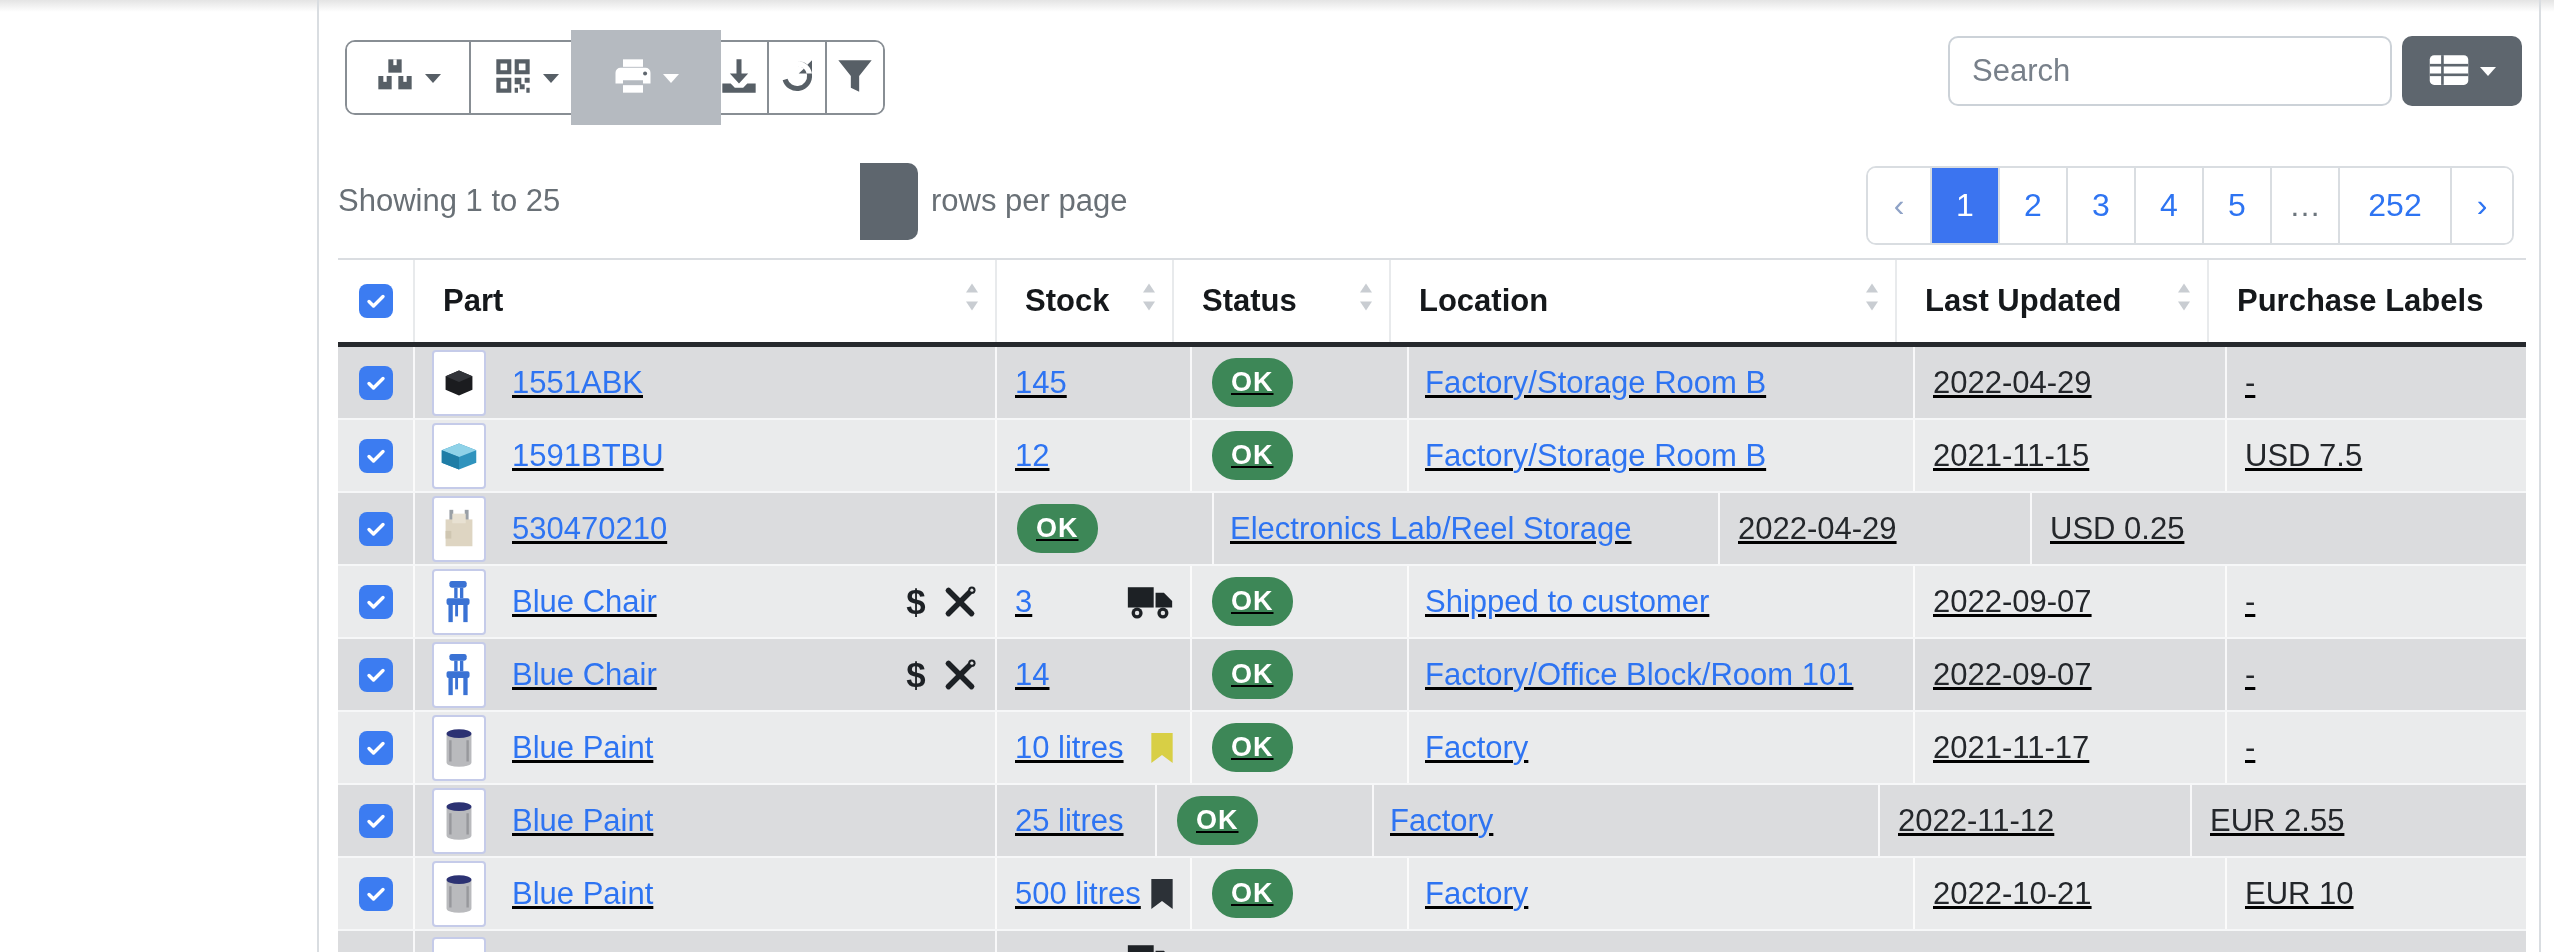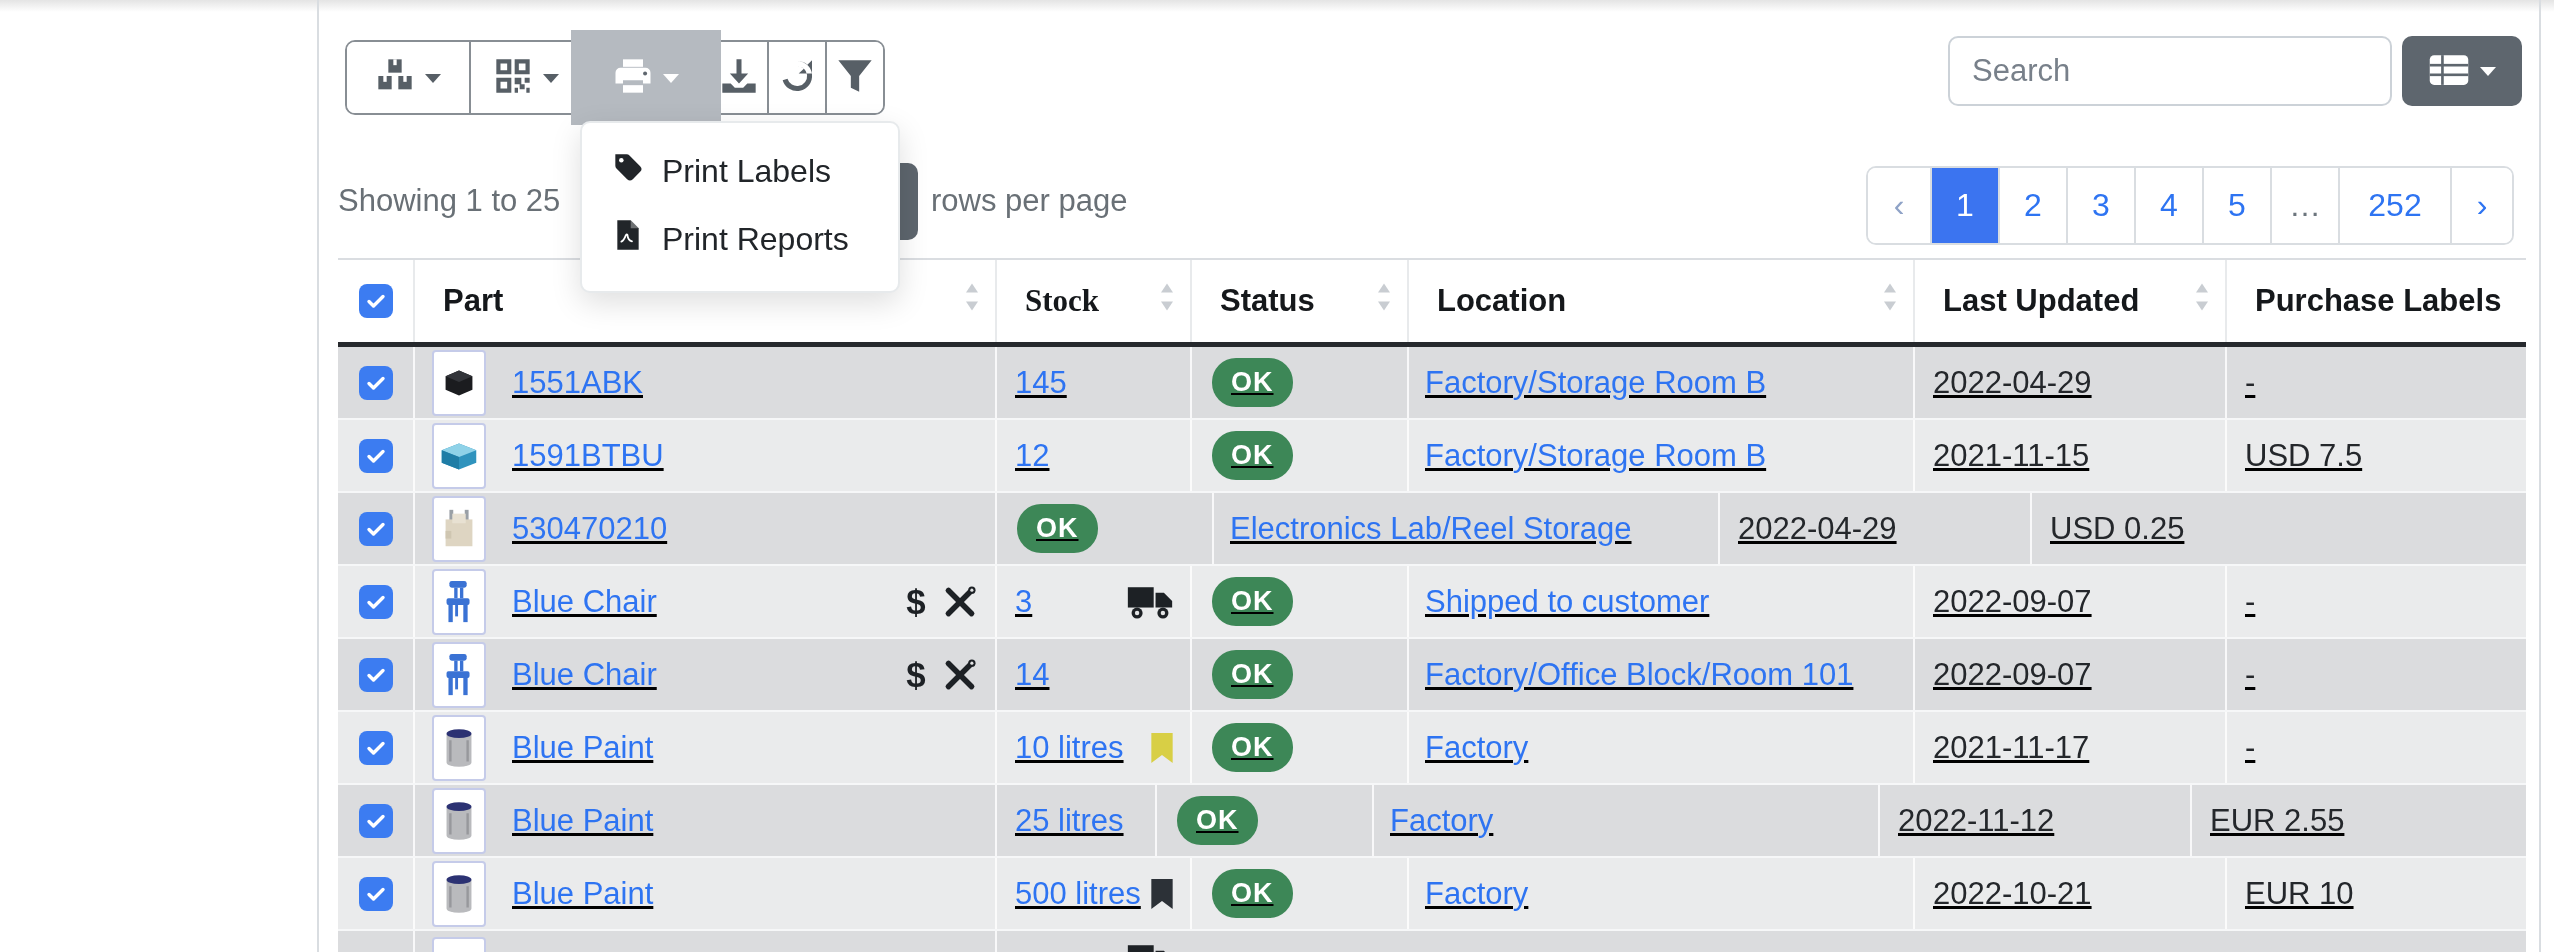--- a/index.html
+++ b/index.html
@@ -187,21 +187,21 @@
             </svg>
           </span>
         </div>
         <div class="th" style="width: 582px;">
           <span>Part</span>
           <span class="sort"><svg width="18" height="32" viewBox="0 0 24 40">
               <path d="M12 2l8 12H4z" fill="#c9cdd2"></path>
               <path d="M12 38L4 26h16z" fill="#c9cdd2"></path>
             </svg></span>
         </div>
-        <div class="th" style="width: 195px; font-family: Liberation Serif, serif;">
+        <div class="th" style="width: 177px;">
           <span>Stock</span>
           <span class="sort"><svg width="18" height="32" viewBox="0 0 24 40">
               <path d="M12 2l8 12H4z" fill="#c9cdd2"></path>
               <path d="M12 38L4 26h16z" fill="#c9cdd2"></path>
             </svg></span>
         </div>
         <div class="th" style="width: 217px;">
           <span>Status</span>
           <span class="sort"><svg width="18" height="32" viewBox="0 0 24 40">
               <path d="M12 2l8 12H4z" fill="#c9cdd2"></path>
@@ -592,30 +592,13 @@
             </span>
           </div>
           <div class="td" style="width:217px"></div>
           <div class="td c-loc" style="width:506px"></div>
           <div class="td c-date" style="width:312px"></div>
           <div class="td c-price" style="width:301px"></div>
         </div>
       </div>
   </div>
 
-  <div class="dropdown" id="print-menu">
-      <div class="dd-item">
-        <span><svg viewBox="0 0 48 48" fill="currentColor">
-            <path d="M5 5h17a6 6 0 0 1 4.2 1.8l16 16a6 6 0 0 1 0 8.5l-11 11a6 6 0 0 1-8.5 0l-16-16A6 6 0 0 1 5 22z"></path>
-            <circle cx="14" cy="14" r="3.4" fill="#fff"></circle>
-          </svg></span>
-        <span>Print Labels</span>
-      </div>
-      <div class="dd-item">
-        <span><svg viewBox="0 0 48 48" fill="currentColor">
-            <path d="M8 2h20l12 12v32H8z"></path>
-            <path d="M28 2l12 12H28z" fill="#fff" opacity=".35"></path>
-            <path d="M14 34c2.5-1 5-5 6.5-9 .8-2.3 2.6-2.6 2.8-.4.3 3.4 2.2 8 6.7 8.9" stroke="#fff" stroke-width="2.6" fill="none" stroke-linecap="round"></path>
-          </svg></span>
-        <span>Print Reports</span>
-      </div>
-    </div>
 </div>
 
 </body></html>

